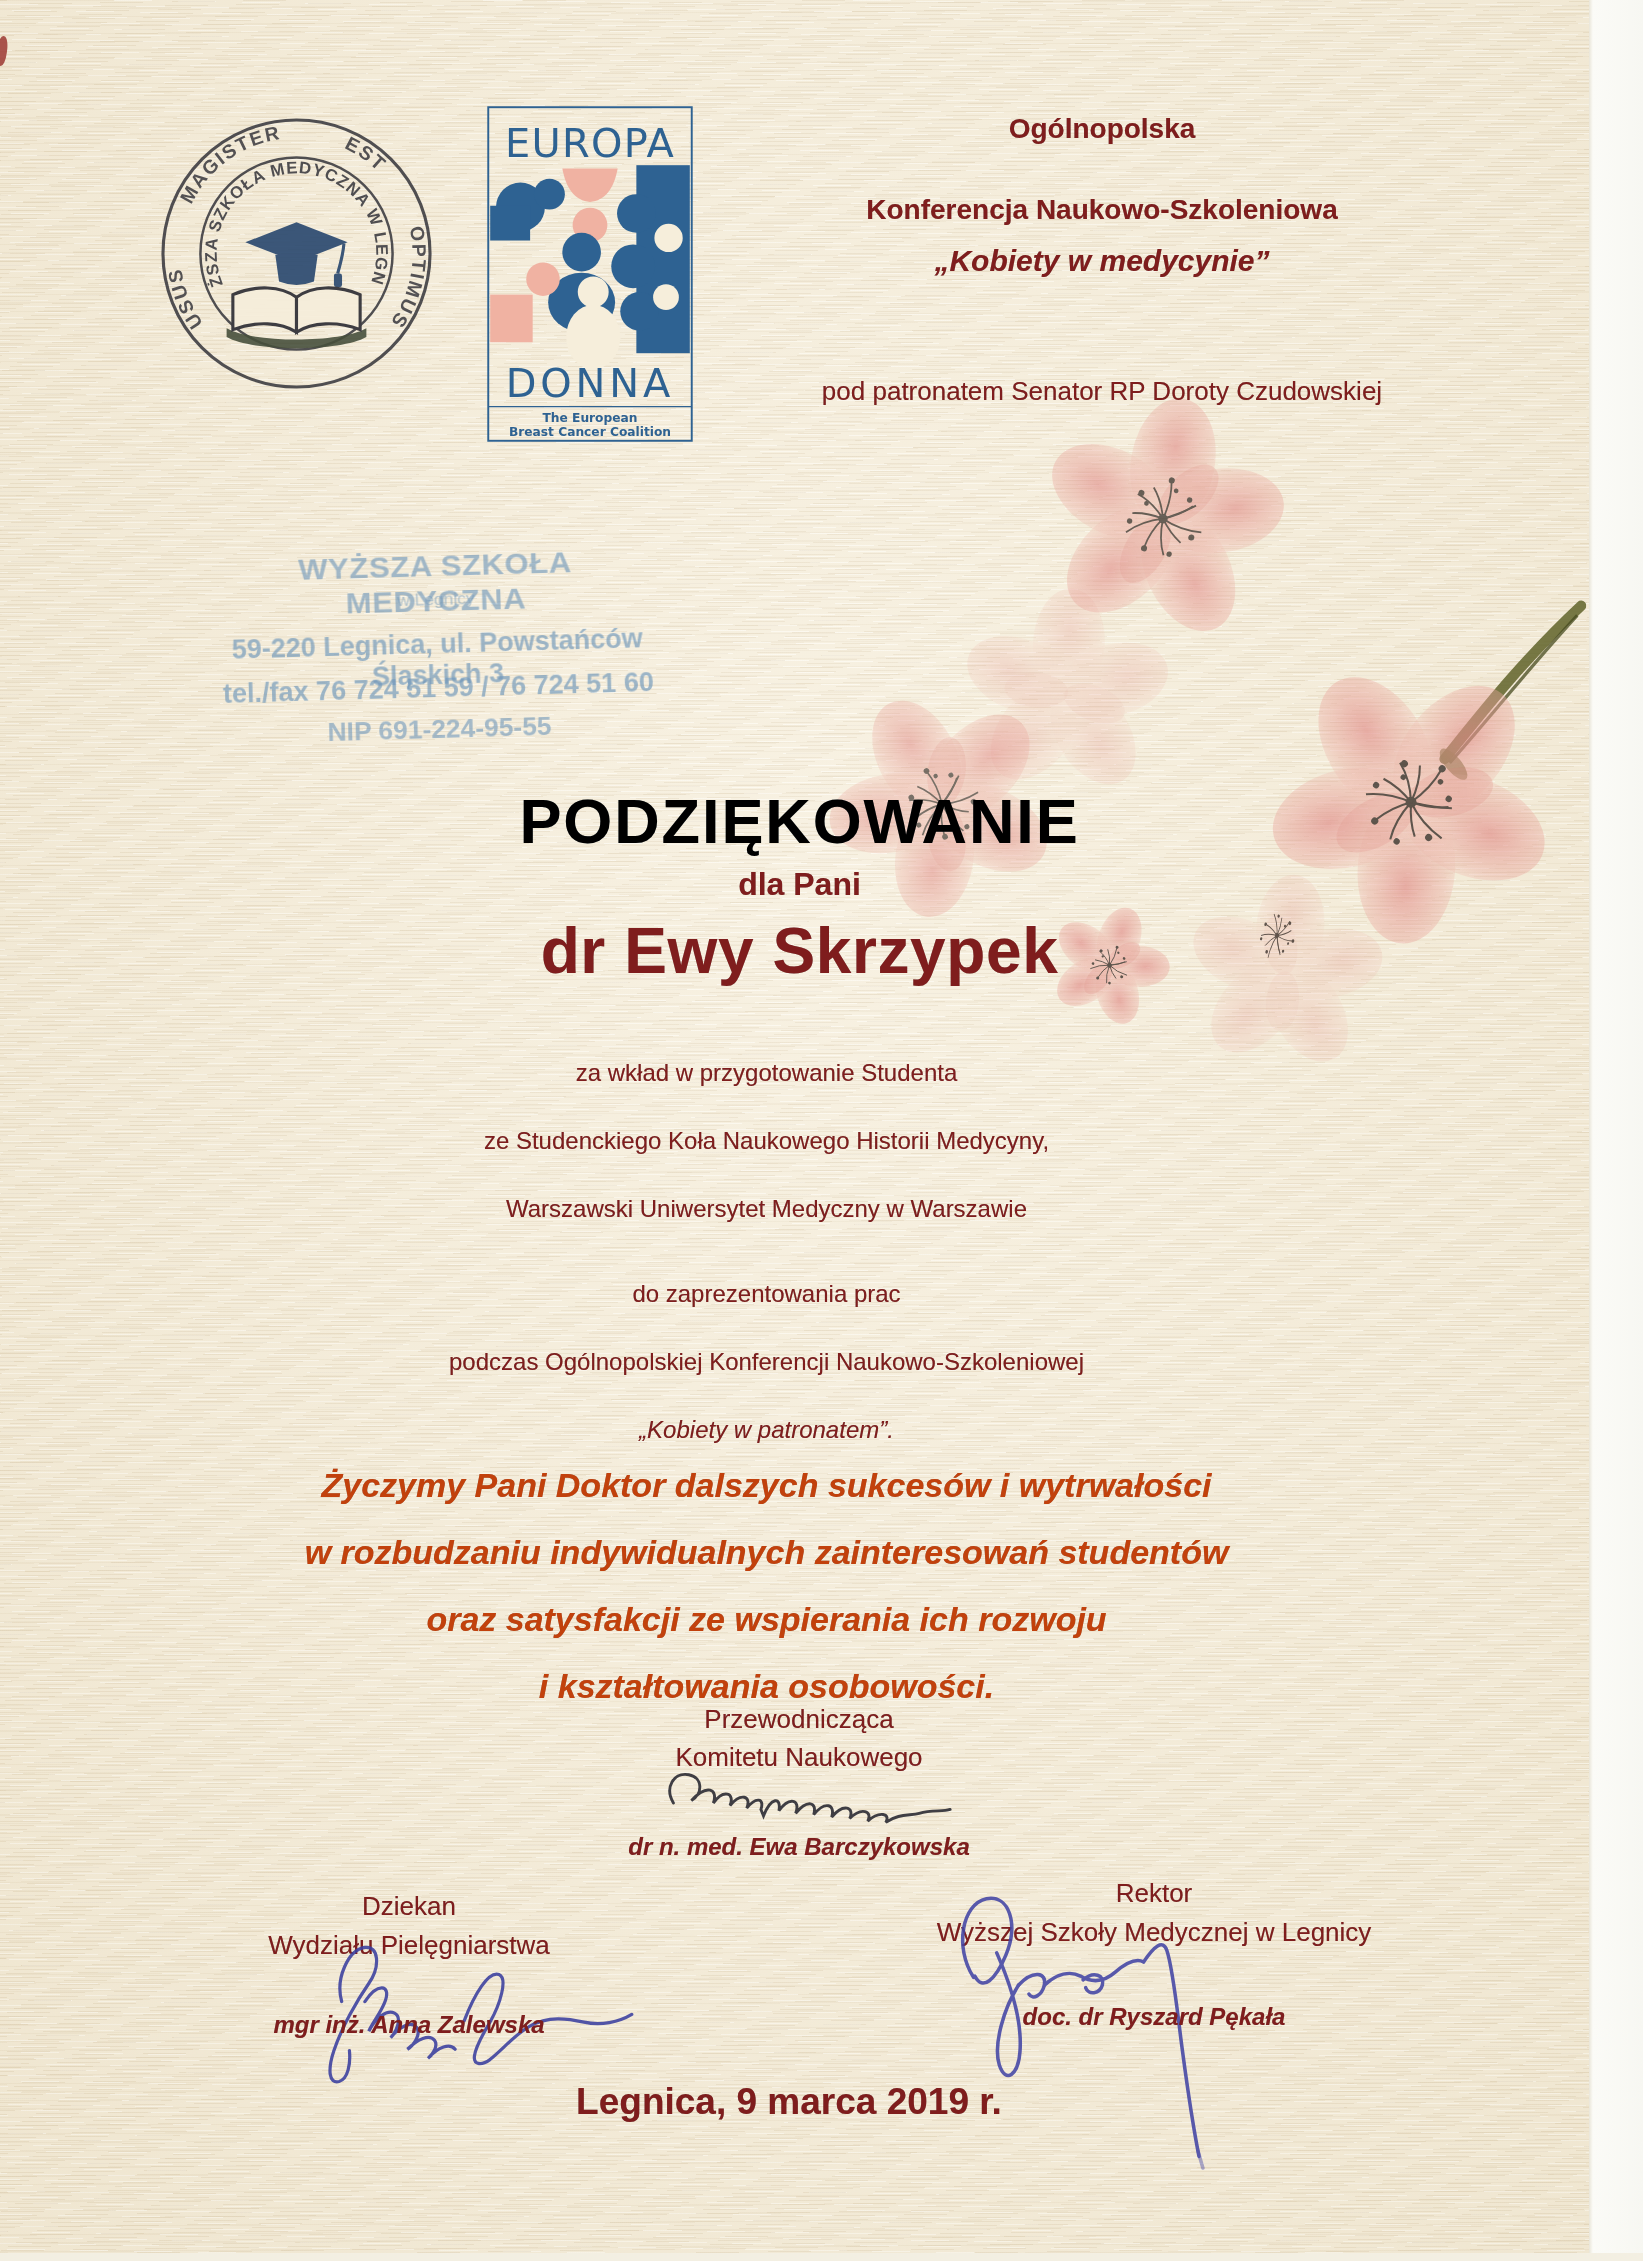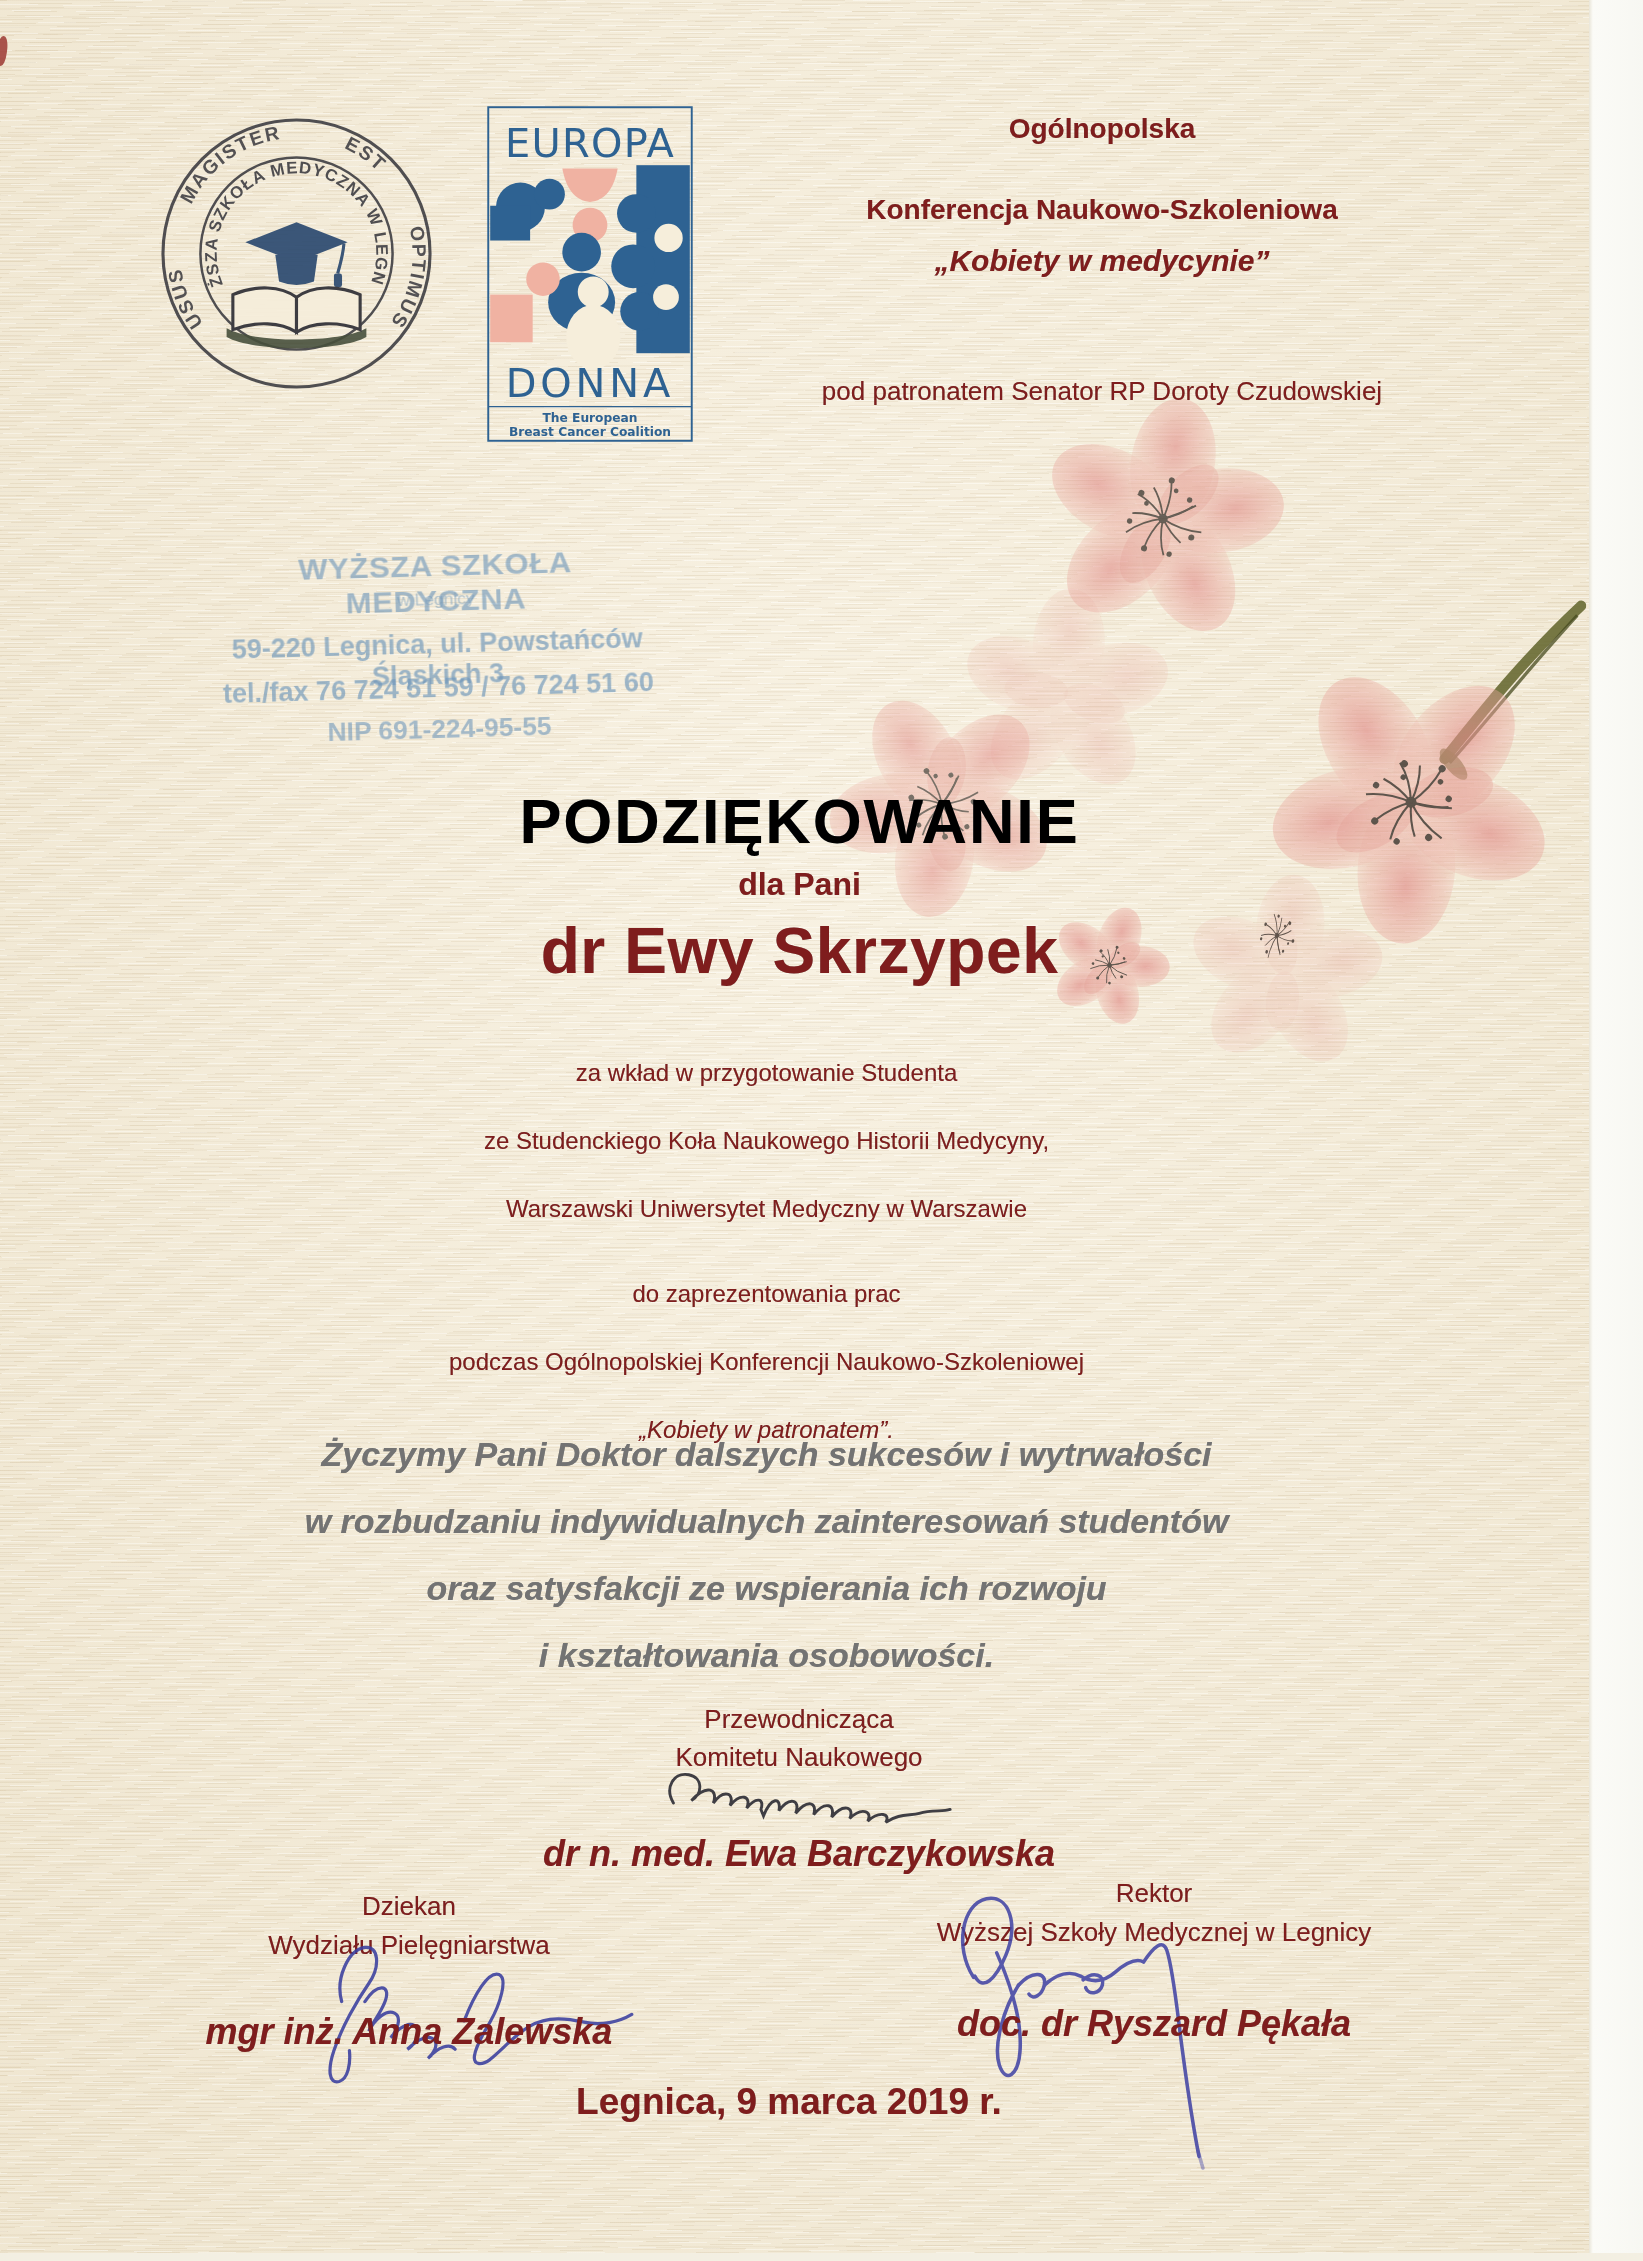--- a/index.html
+++ b/index.html
@@ -42,25 +42,25 @@
 
   
   .t-main{left:284px;width:1031px;top:785px;font-size:63px;font-weight:bold;letter-spacing:1.9px;color:#000000;text-shadow:0 0 0.6px rgba(40,70,90,.45);}
   .t-sub{left:284px;width:1031px;top:866px;font-size:32px;}
   .t-rec{left:284px;width:1031px;top:914px;font-size:64px;letter-spacing:0.6px;}
 
   
   .para{left:122px;width:1289px;font-size:24px;font-weight:normal;line-height:68px;}
   .p1{top:1039px;}
   .p2{top:1260px;}
-  .wishes{left:90px;width:1353px;top:1421px;font-size:34px;font-weight:bold;font-style:italic;line-height:67px;color:#737373;text-shadow:0 0 0.6px rgba(30,35,45,.4);}
+  .wishes{left:90px;width:1353px;top:1452px;font-size:34px;font-weight:bold;font-style:italic;line-height:67px;color:#c2410c;text-shadow:0 0 0.6px rgba(30,35,45,.4);}
 
   
   .role{font-size:26px;}
-  .sig-name{font-size:36px;font-weight:bold;font-style:italic;}
+  .sig-name{font-size:24px;font-weight:bold;font-style:italic;}
   .chair-col{left:538px;width:522px;}
   .c1{top:1704px;} .c2{top:1742px;} .cn{top:1833px;}
   .dean-col{left:148px;width:522px;margin-top:8px;}
   .d1{top:1883px;} .d2{top:1922px;} .dn{top:2003px;}
   .rect-col{left:893px;width:522px;}
   .r1{top:1878px;} .r2{top:1917px;} .rn{top:2003px;}
 
   .date-line{left:467px;width:644px;top:2081px;font-size:37px;font-weight:bold;}
 
   svg{display:block;}

